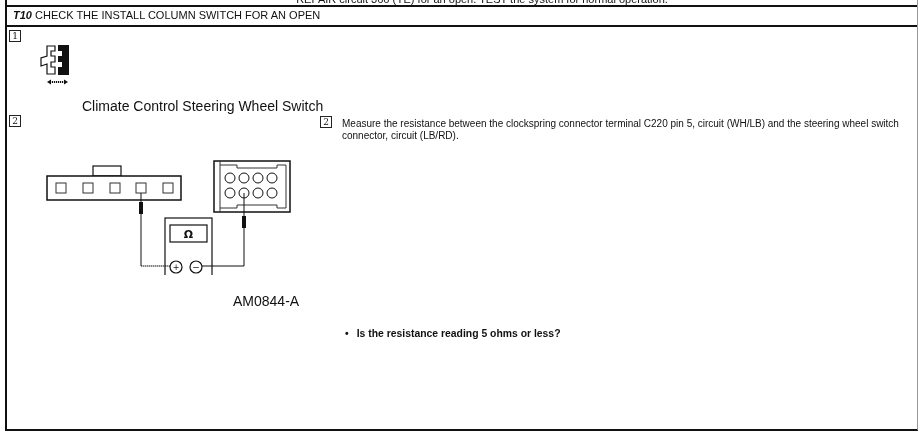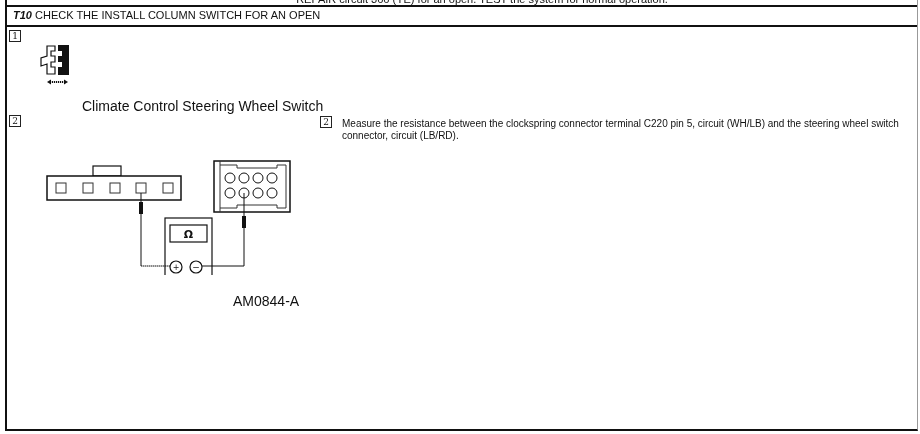--- a/index.html
+++ b/index.html
@@ -88,18 +88,21 @@
     <text x="159" y="110" font-size="9" text-anchor="middle" font-family="DejaVu Sans, sans-serif" fill="#111">−</text>
 
     <line x1="104" y1="106" x2="133" y2="106" stroke="#111" stroke-width="1" stroke-dasharray="1.5,0.5"></line>
     <line x1="165" y1="106" x2="207" y2="106" stroke="#111" stroke-width="1"></line>
   </svg>
   <div class="caption" style="left:226px; top:293px;text-align:center;">AM0844-A</div>
 
   <div class="stepbox" style="left:313px; top:116px;">2</div>
   <div class="instr">Measure the resistance between the clockspring connector terminal C220 pin 5, circuit (WH/LB) and the steering wheel switch connector, circuit (LB/RD).</div>
 
+  <div class="question">
+    <span class="dot">•</span><span>Is the resistance reading 5 ohms or less?</span>
+  </div>
 
   <div class="answer" style="top:361px;">
   </div>
 
 
 </div>
 
 </body></html>

